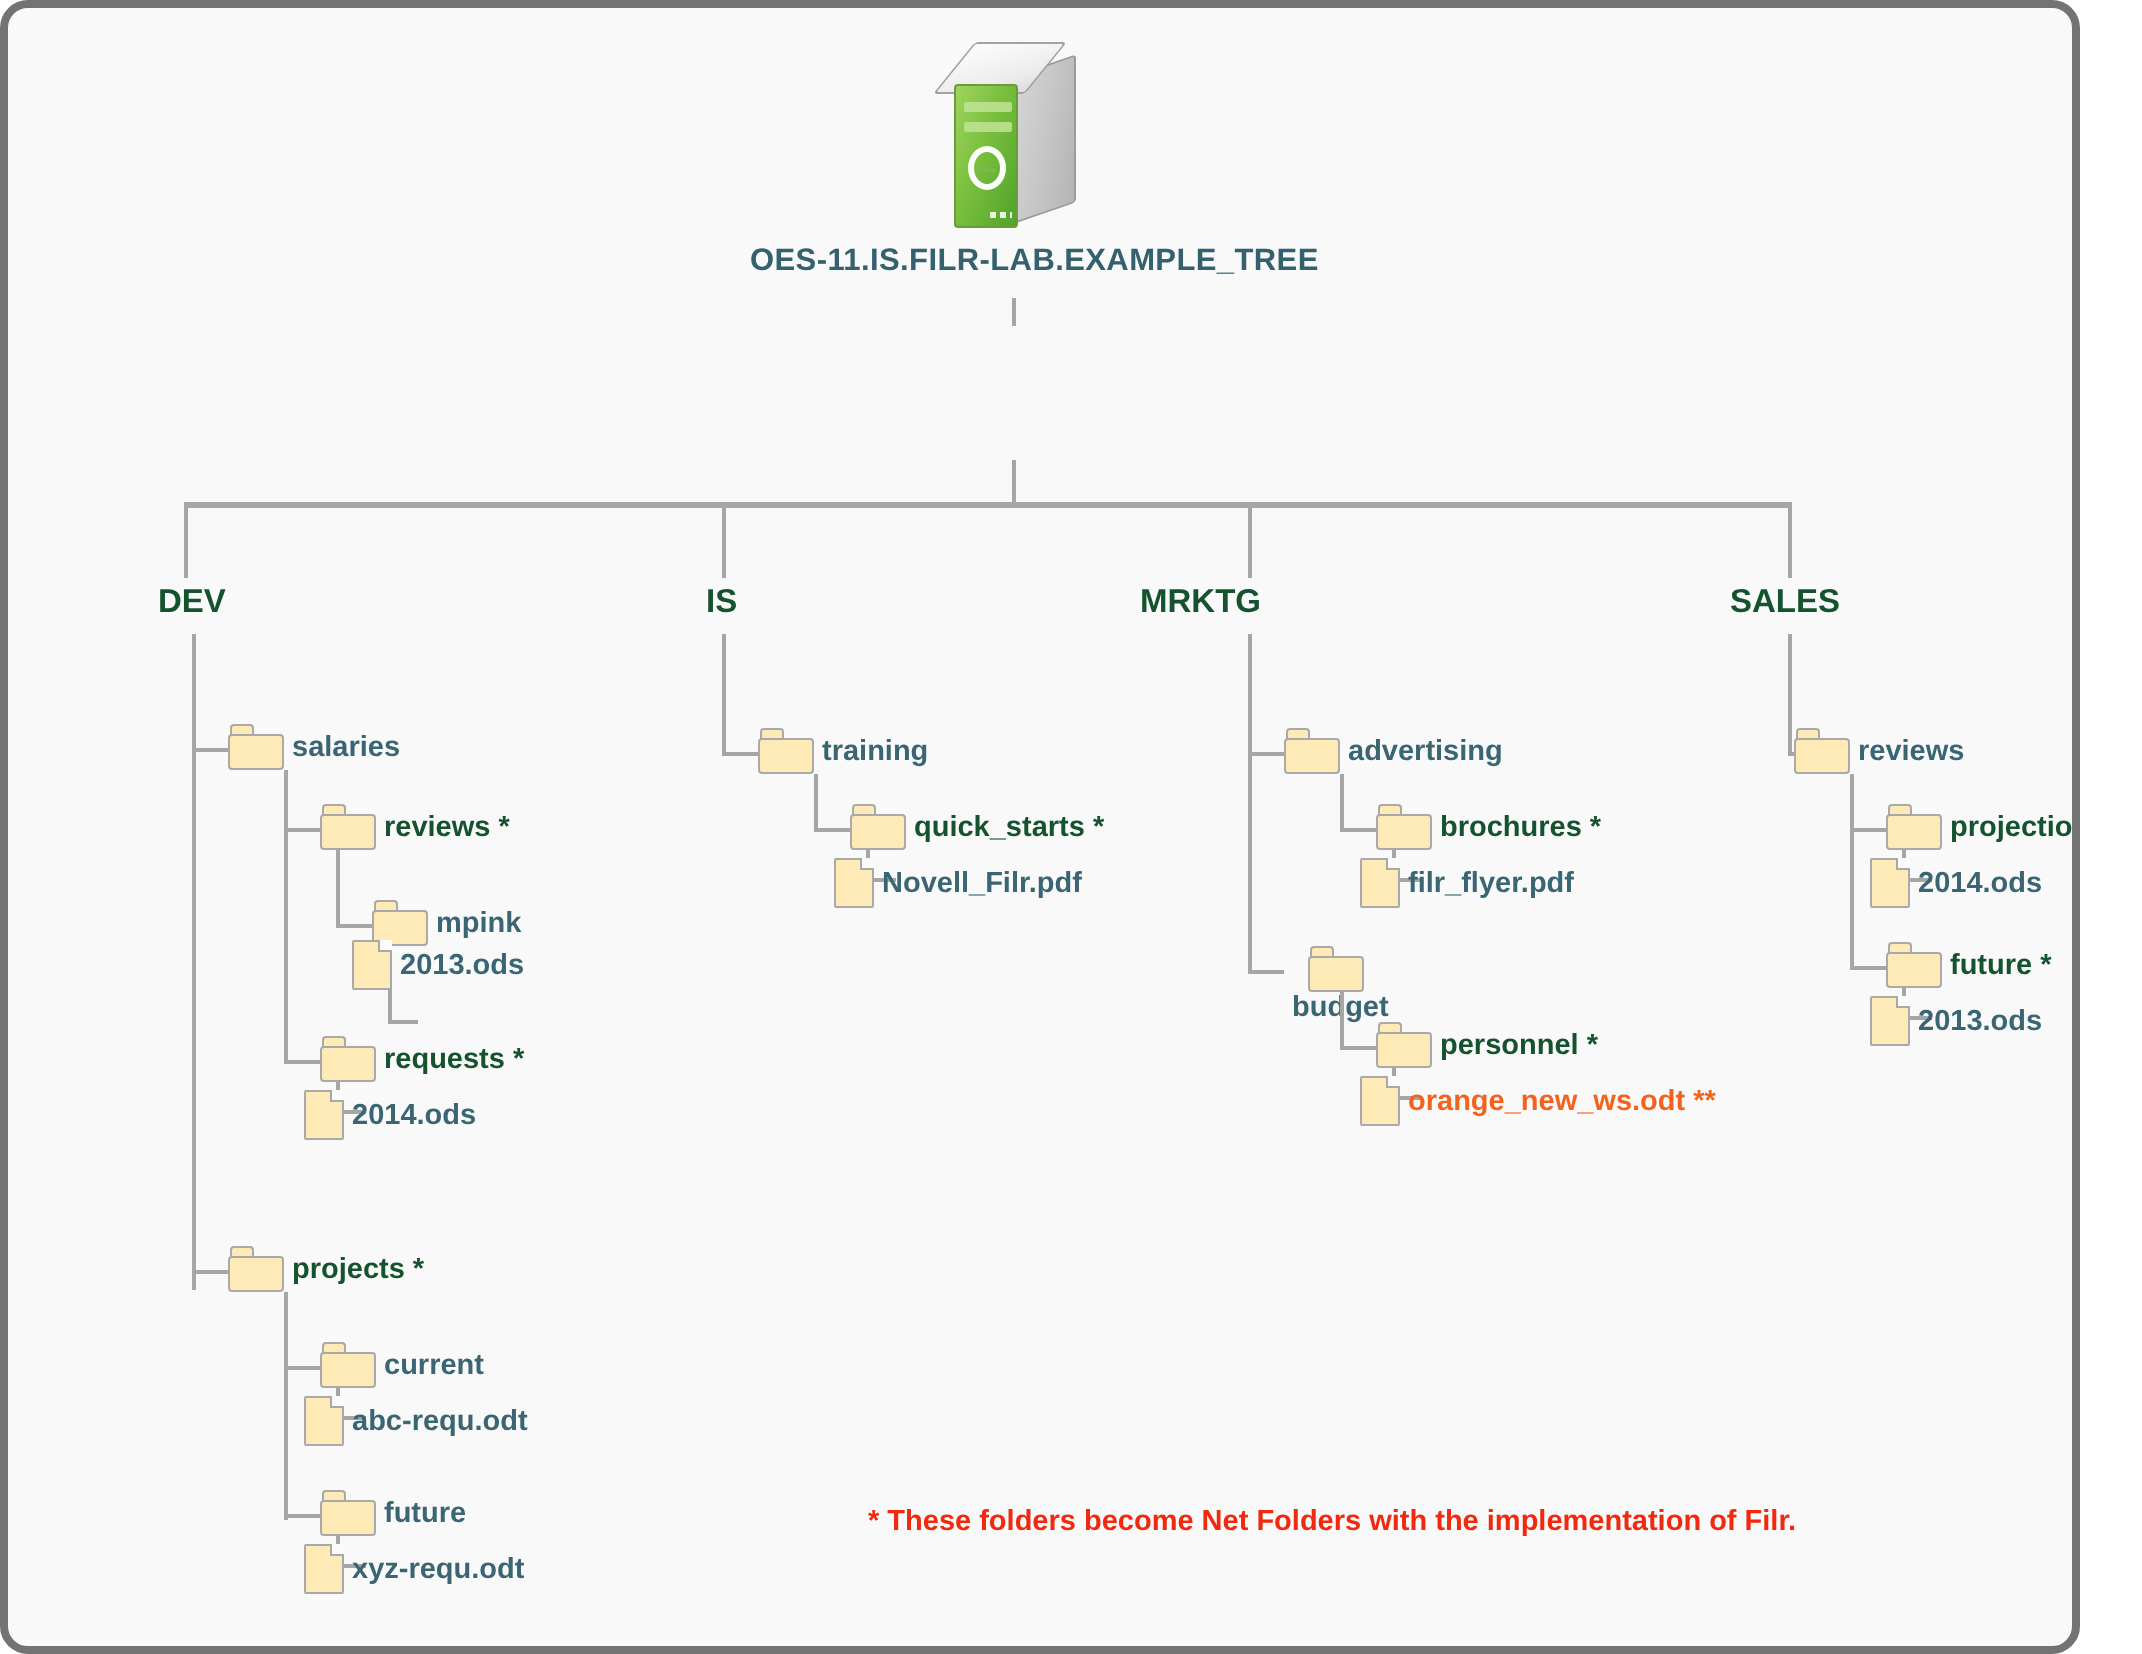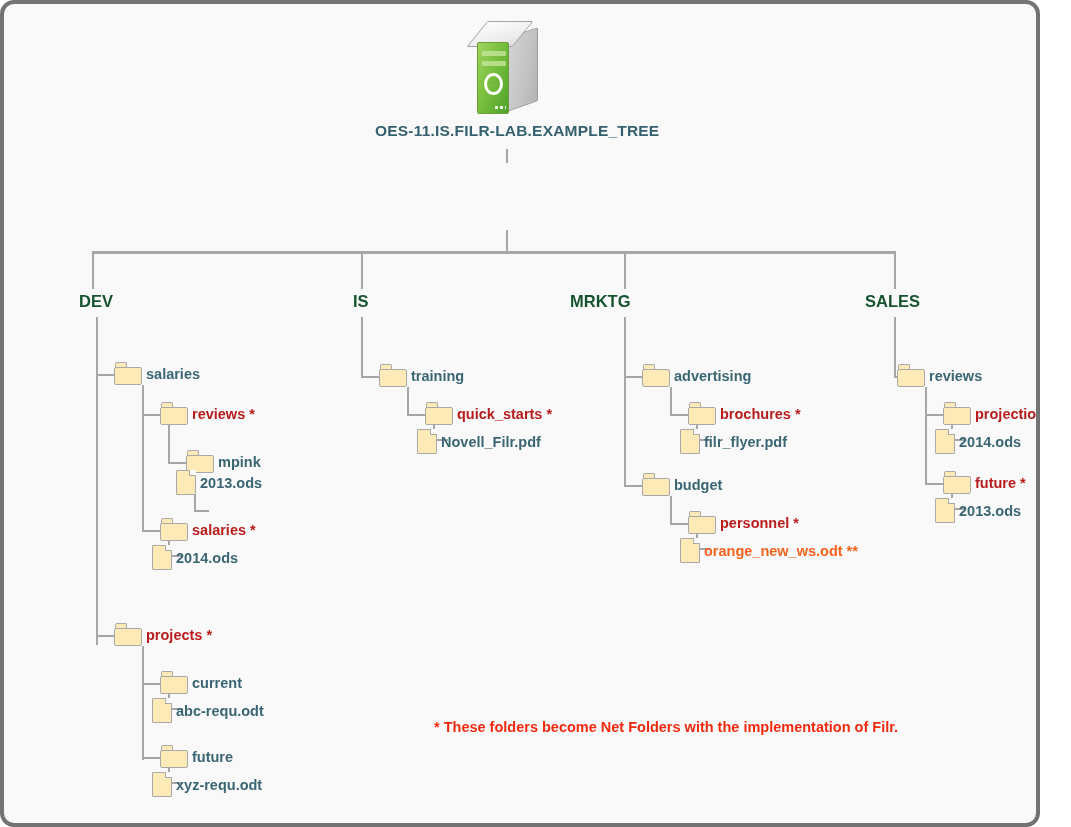--- a/index.html
+++ b/index.html
@@ -154,21 +154,21 @@
     position: absolute;
     display: flex;
     align-items: center;
     white-space: nowrap;
   }
   .row-text {
     font-size: 14.5px;
     color: #3a6674;
     margin-left: 4px;
   }
-  .row-text.red { color: #b91c1c; }
+  .row-text.red { color: #14532d; }
   .row-text.orange { color: #f4631e; }
 
   
   .folder {
     position: relative;
     width: 28px;
     height: 23px;
     flex: 0 0 auto;
   }
   .folder .tab {
@@ -304,21 +304,21 @@
       </span>
     <span class="row-text">2013.ods</span>
   </div>
 
   <div class="hline" style="left:138px; top:526px; width:18px;"></div>
   <div class="row" style="left:156px; top:514px;">
     <span class="folder">
         <span class="tab"></span>
         <span class="body"></span>
       </span>
-    <span class="row-text red">salaries *</span>
+    <span class="row-text red">requests *</span>
   </div>
 
   <div class="vline" style="left:164px; top:537px; height:16px;"></div>
   <div class="hline" style="left:164px; top:551px; width:15px;"></div>
   <div class="row" style="left:148px; top:541px;">
     <span class="file">
         <span class="sheet"></span>
         <span class="fold"></span>
       </span>
     <span class="row-text">2014.ods</span>
@@ -428,21 +428,21 @@
   <div class="hline" style="left:692px; top:435px; width:15px;"></div>
   <div class="row" style="left:676px; top:425px;">
     <span class="file">
         <span class="sheet"></span>
         <span class="fold"></span>
       </span>
     <span class="row-text">filr_flyer.pdf</span>
   </div>
 
   <div class="hline" style="left:620px; top:481px; width:18px;"></div>
-  <div class="row" style="left:638px; top:469px;">
+  <div class="row" style="left:638px; top:469px;flex-direction:column;">
     <span class="folder">
         <span class="tab"></span>
         <span class="body"></span>
       </span>
     <span class="row-text">budget</span>
   </div>
 
   <div class="vline" style="left:666px; top:492px; height:29px;"></div>
   <div class="hline" style="left:666px; top:519px; width:18px;"></div>
   <div class="row" style="left:684px; top:507px;">
@@ -506,15 +506,15 @@
   <div class="vline" style="left:947px; top:490px; height:16px;"></div>
   <div class="hline" style="left:947px; top:504px; width:15px;"></div>
   <div class="row" style="left:931px; top:494px;">
     <span class="file">
         <span class="sheet"></span>
         <span class="fold"></span>
       </span>
     <span class="row-text">2013.ods</span>
   </div>
 
-  <div class="legend red" style="left:430px; top:715px;">* These folders become Net Folders with the implementation of Filr.</div>
+  <div class="legend red" style="left:430px; top:749px;">* These folders become Net Folders with the implementation of Filr.</div>
 
 </div>
 
 </body></html>

